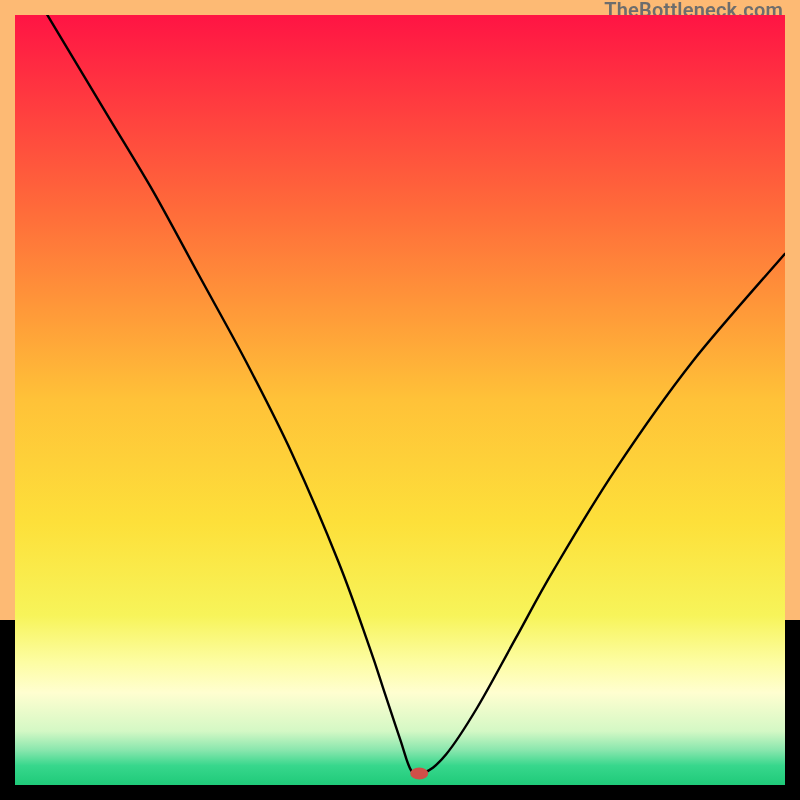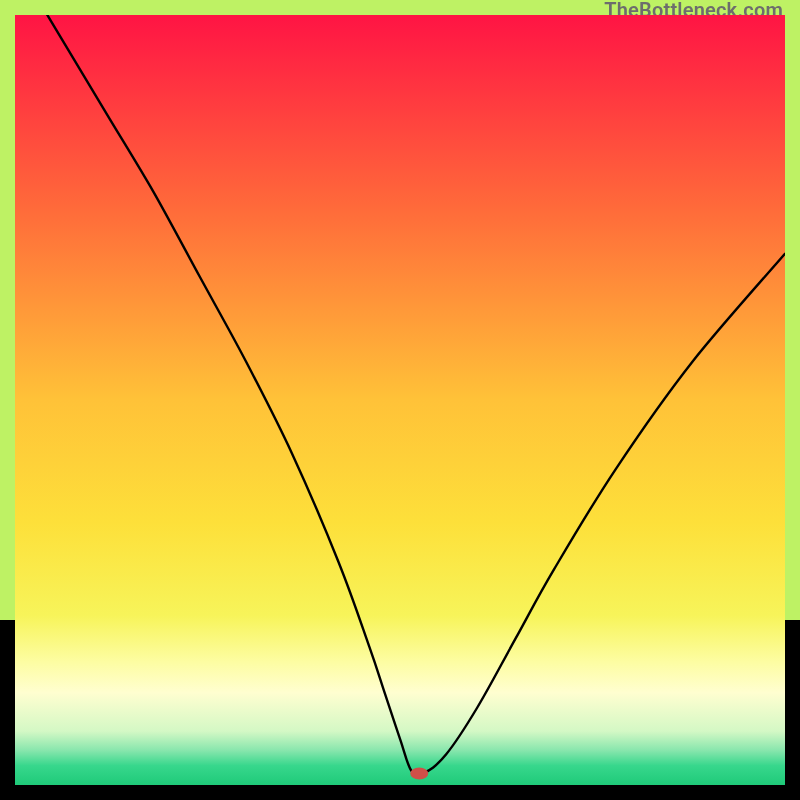--- a/index.html
+++ b/index.html
@@ -7,21 +7,21 @@
     padding: 0;
     width: 800px;
     height: 800px;
     background: #000;
     overflow: hidden;
   }
   .frame {
     position: relative;
     width: 800px;
     height: 620px;
-    background: #bef264;
+    background: #fdba74;
     text-align: center;
   }
   .plot {
     position: absolute;
     left: 15px;
     top: 15px;
     width: 770px;
     height: 770px;
     overflow: hidden;
   }

